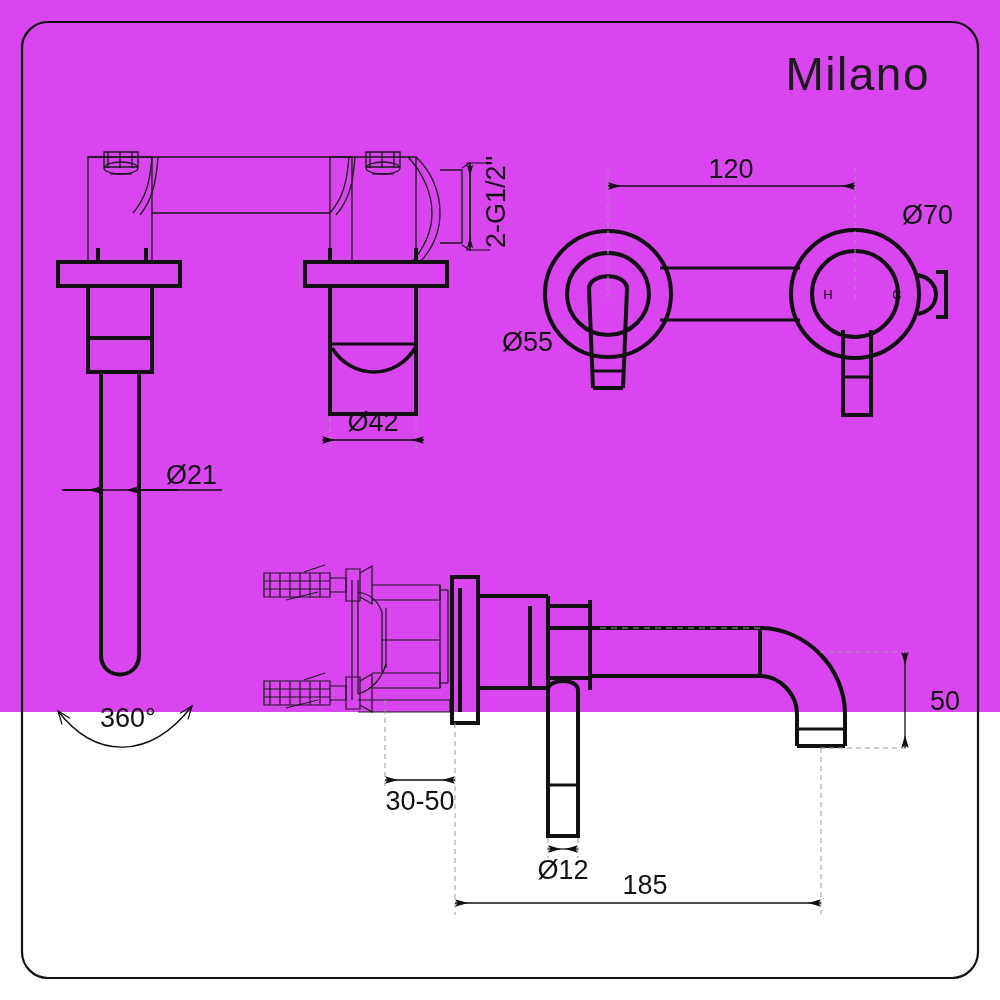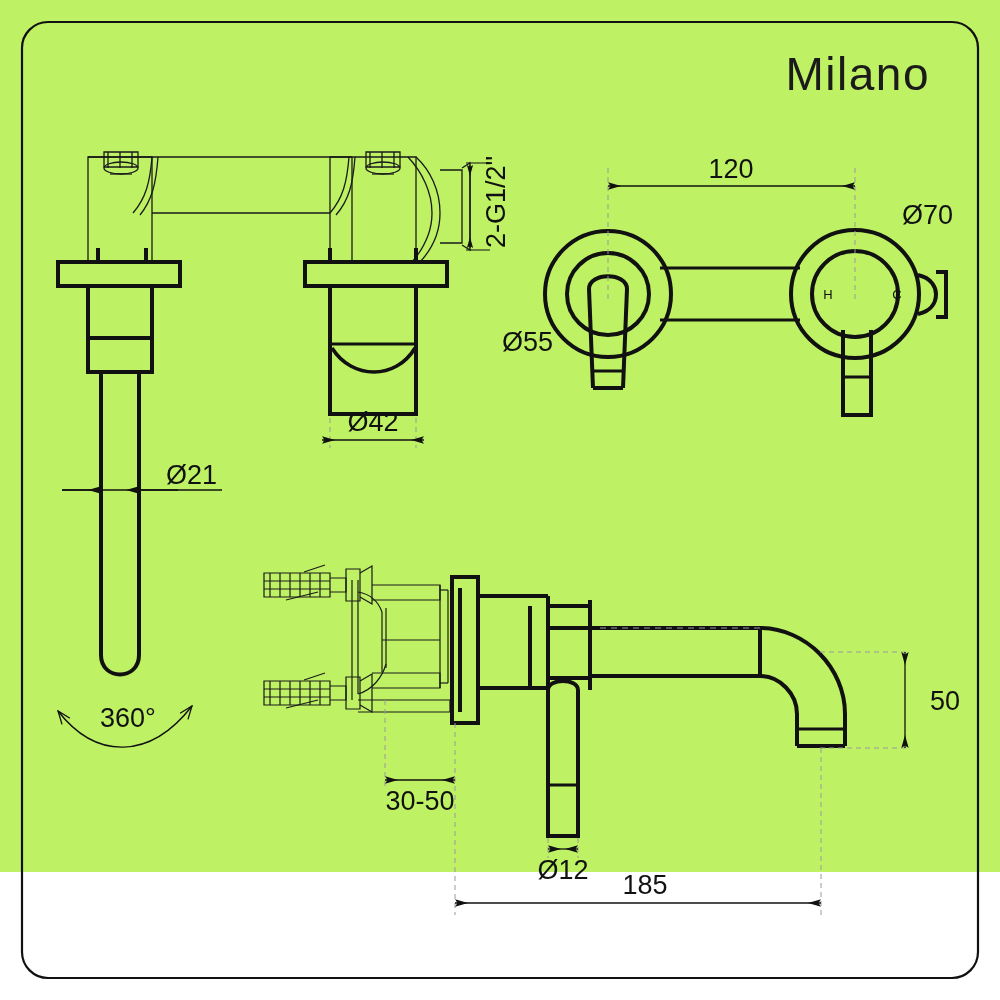--- a/index.html
+++ b/index.html
@@ -11,22 +11,22 @@
   body {
     width: 1000px;
     height: 1000px;
     font-family: "Liberation Sans", sans-serif;
     color: #1a1a1a;
     overflow: hidden;
   }
   #sheet {
     position: relative;
     width: 1000px;
-    height: 872px;
-    background: #bef264;
+    height: 712px;
+    background: #d946ef;
   }
   #sheet > svg {
     position: absolute;
     left: 0;
     top: 0;
   }
   .dim-text {
     font-family: "Liberation Sans", sans-serif;
     font-size: 27px;
     fill: #111111;

